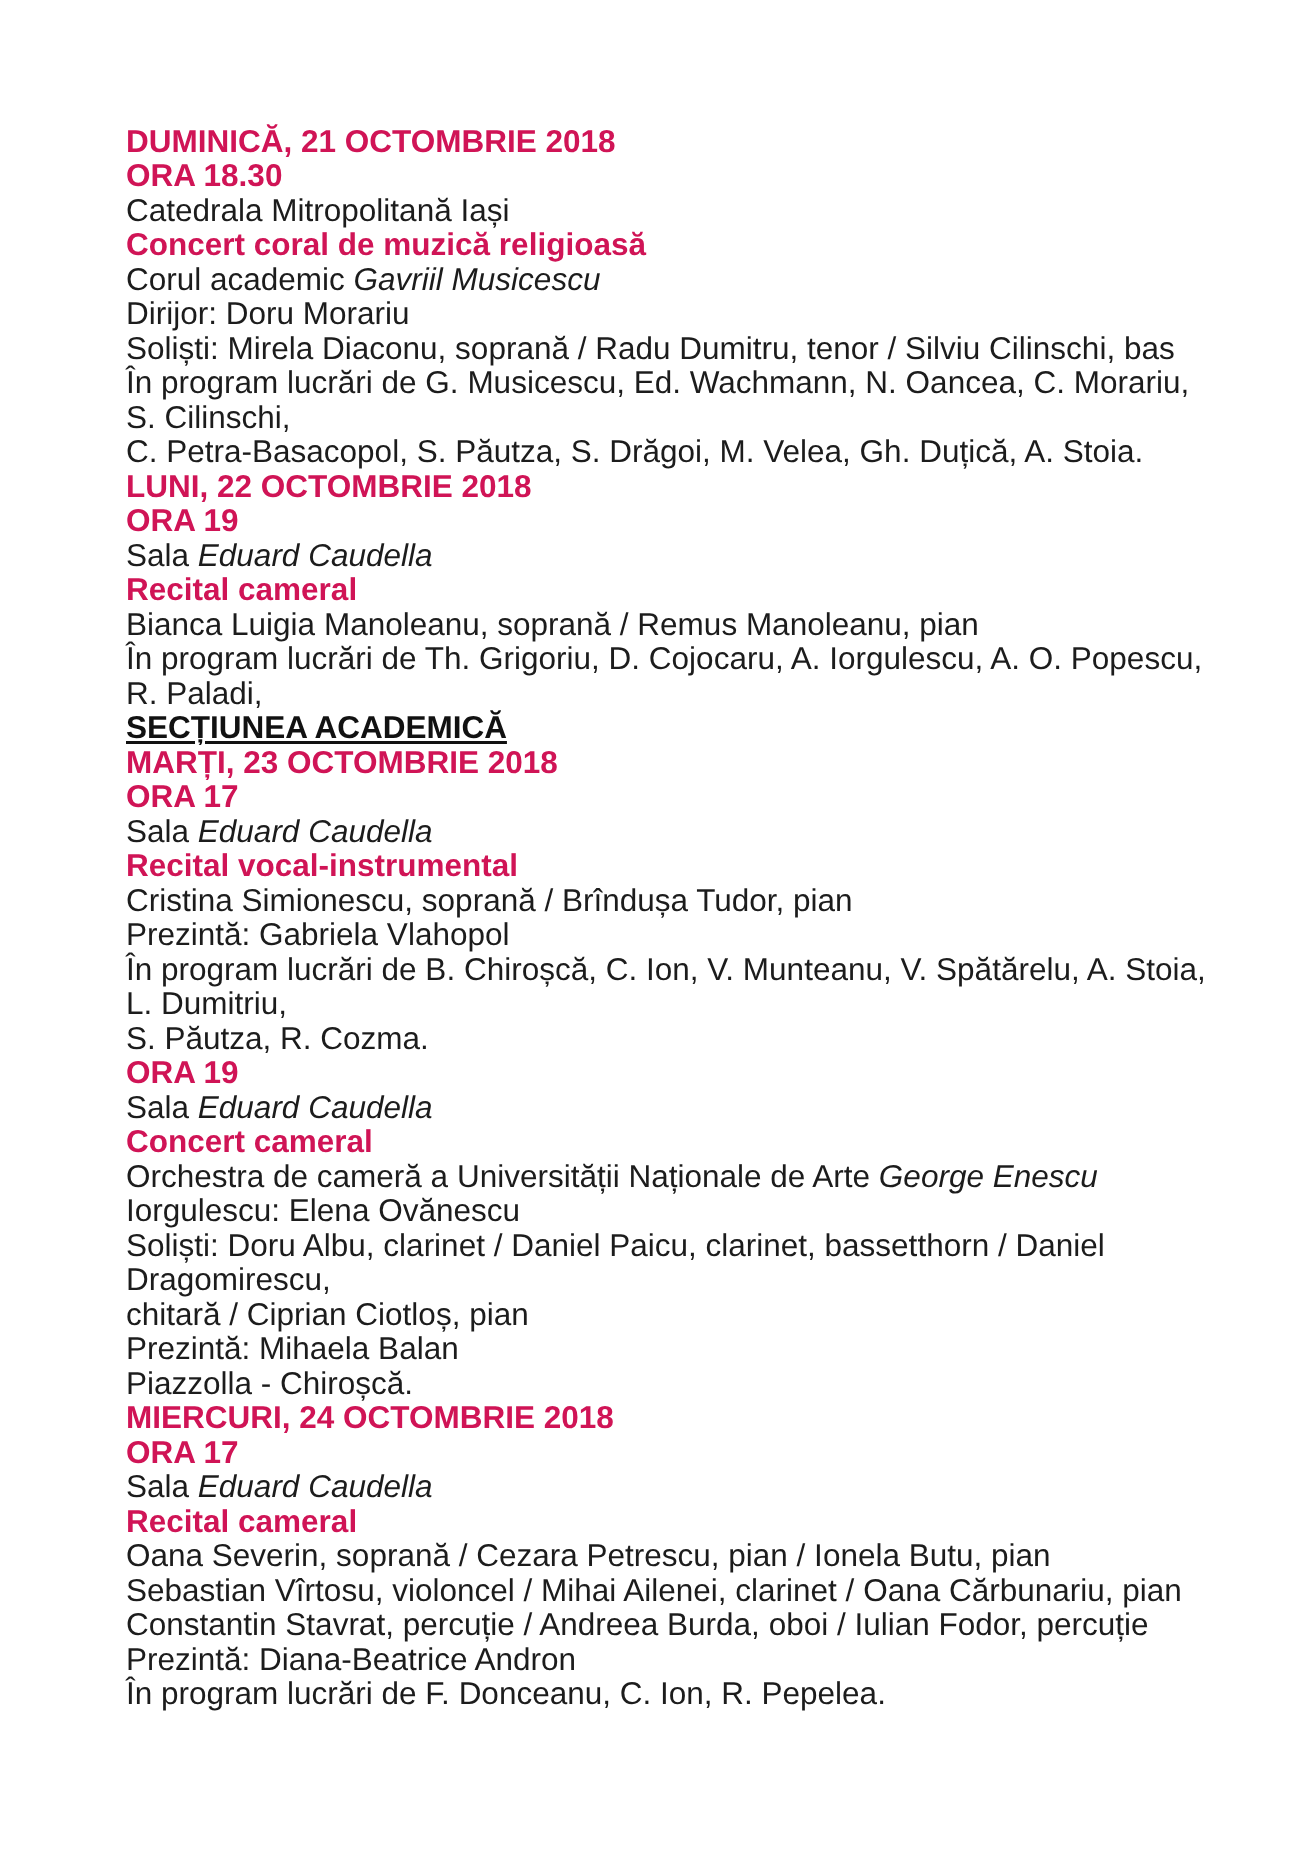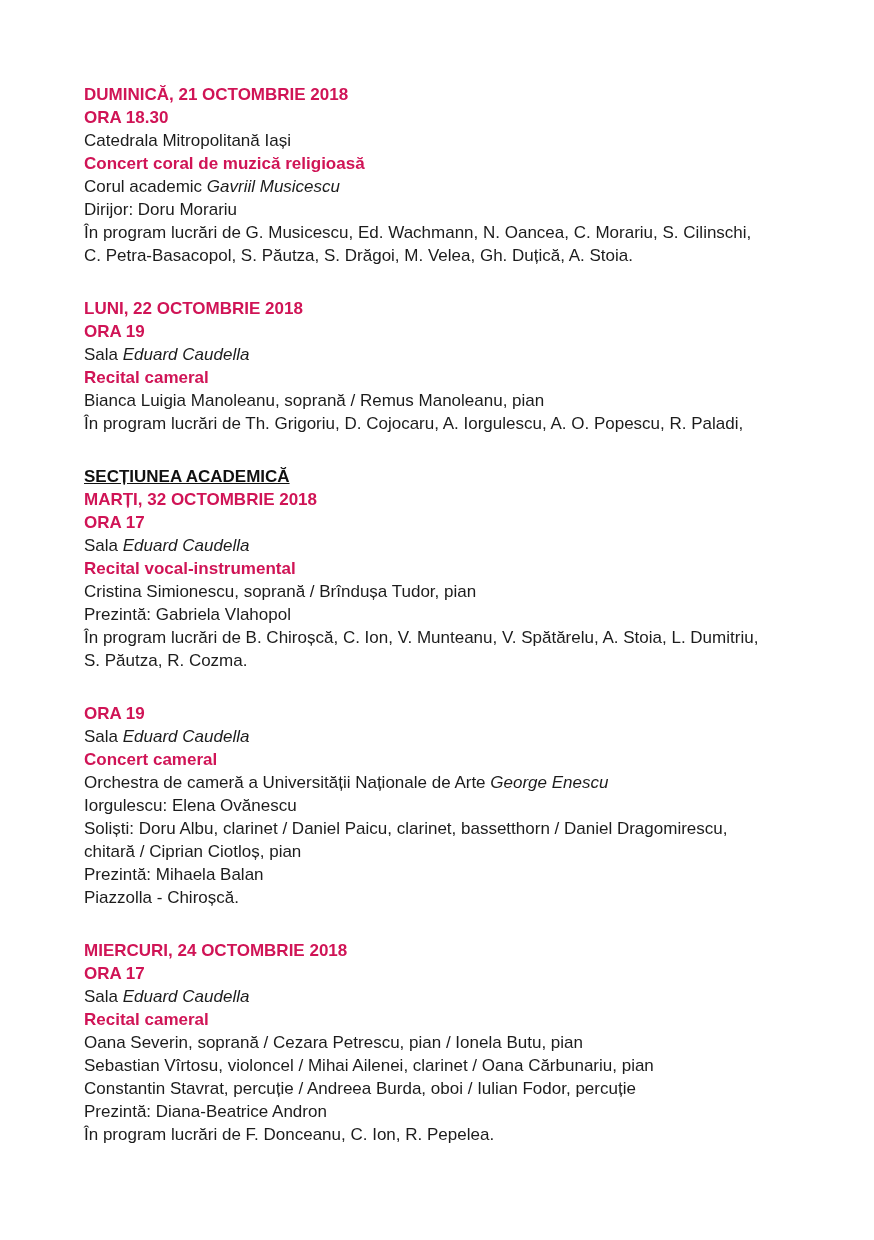--- a/index.html
+++ b/index.html
@@ -15,24 +15,24 @@
     overflow: hidden;
     font-family: "Liberation Sans", "DejaVu Sans", sans-serif;
   }
   .content {
     position: absolute;
     left: 84px;
     top: 83px;
     right: 70px;
   }
   .section-block + .section-block {
-    margin-top: 30px;
+    margin-top: 0;
   }
   .line {
-    font-size: 17px;
+    font-size: 21px;
     line-height: 23px;
     color: #1c1c1c;
     white-space: pre-wrap;
   }
   .line.date, .line.title {
     color: var(--accent);
     font-weight: 700;
   }
   .line.section {
     color: #111111;
@@ -48,34 +48,35 @@
 
 <div class="page" style="--accent: #d01456;">
   <div class="content">
       <div class="section-block">
         <div class="line date"><span>DUMINICĂ, 21 OCTOMBRIE 2018</span></div>
         <div class="line date"><span>ORA 18.30</span></div>
         <div class="line body"><span>Catedrala Mitropolitană Iași</span></div>
         <div class="line title"><span>Concert coral de muzică religioasă</span></div>
         <div class="line body"><span>Corul academic </span><span class="italic">Gavriil Musicescu</span></div>
         <div class="line body"><span>Dirijor: Doru Morariu</span></div>
+        <div class="line body"><span>Soliști: Mirela Diaconu, soprană / Radu Dumitru, tenor / Silviu Cilinschi, bas</span></div>
         <div class="line body"><span>În program lucrări de G. Musicescu, Ed. Wachmann, N. Oancea, C. Morariu, S. Cilinschi,</span></div>
         <div class="line body"><span>C. Petra-Basacopol, S. Păutza, S. Drăgoi, M. Velea, Gh. Duțică, A. Stoia.</span></div>
       </div>
       <div class="section-block">
         <div class="line date"><span>LUNI, 22 OCTOMBRIE 2018</span></div>
         <div class="line date"><span>ORA 19</span></div>
         <div class="line body"><span>Sala </span><span class="italic">Eduard Caudella</span></div>
         <div class="line title"><span>Recital cameral</span></div>
         <div class="line body"><span>Bianca Luigia Manoleanu, soprană / Remus Manoleanu, pian</span></div>
         <div class="line body"><span>În program lucrări de Th. Grigoriu, D. Cojocaru, A. Iorgulescu, A. O. Popescu, R. Paladi,</span></div>
       </div>
       <div class="section-block">
         <div class="line section"><span>SECȚIUNEA ACADEMICĂ</span></div>
-        <div class="line date"><span>MARȚI, 32 OCTOMBRIE 2018</span></div>
+        <div class="line date"><span>MARȚI, 23 OCTOMBRIE 2018</span></div>
         <div class="line date"><span>ORA 17</span></div>
         <div class="line body"><span>Sala </span><span class="italic">Eduard Caudella</span></div>
         <div class="line title"><span>Recital vocal-instrumental</span></div>
         <div class="line body"><span>Cristina Simionescu, soprană / Brîndușa Tudor, pian</span></div>
         <div class="line body"><span>Prezintă: Gabriela Vlahopol</span></div>
         <div class="line body"><span>În program lucrări de B. Chiroșcă, C. Ion, V. Munteanu, V. Spătărelu, A. Stoia, L. Dumitriu,</span></div>
         <div class="line body"><span>S. Păutza, R. Cozma.</span></div>
       </div>
       <div class="section-block">
         <div class="line date"><span>ORA 19</span></div>

